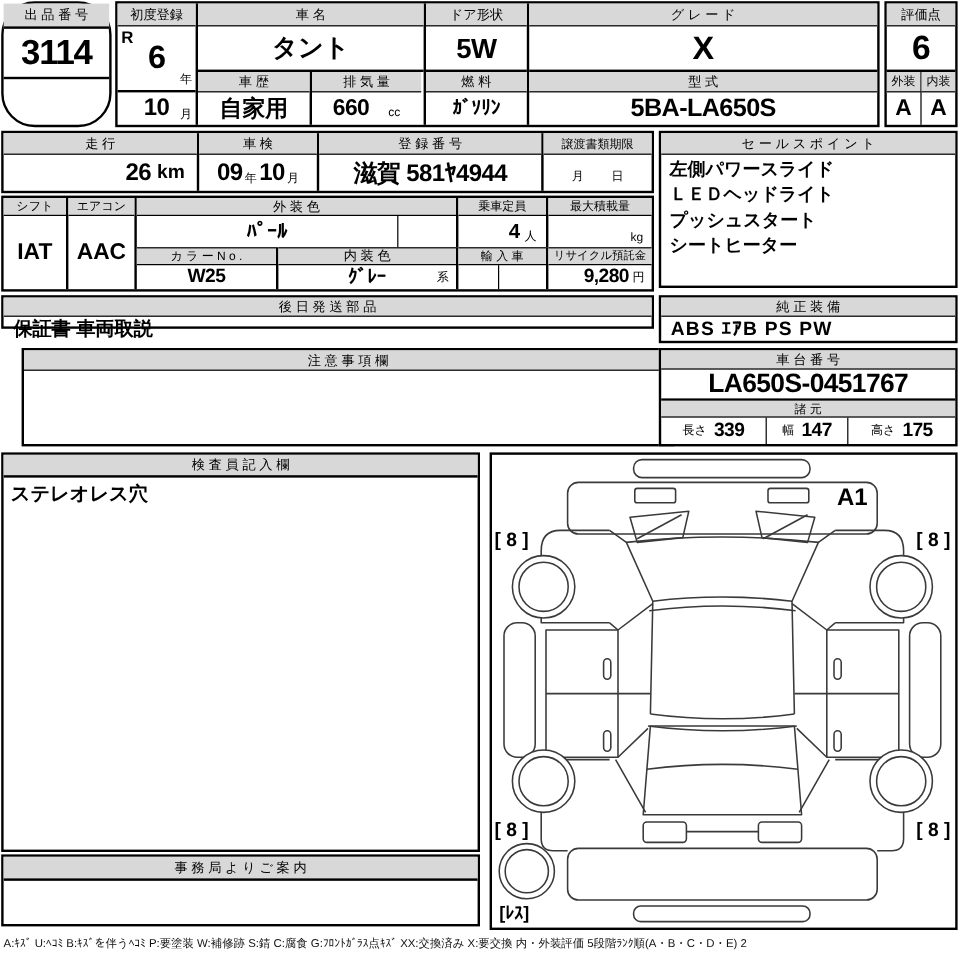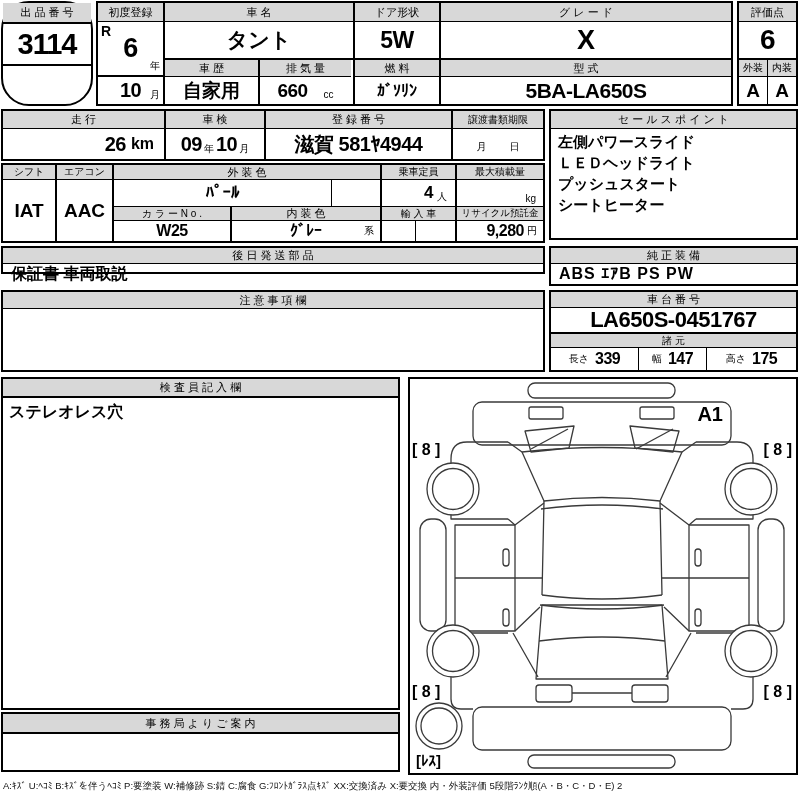--- a/index.html
+++ b/index.html
@@ -197,21 +197,21 @@
   <div class="box" style="left:1px;top:246px;width:544px;height:28px;">
     <div class="hdr" style="height:16px;">後 日 発 送 部 品</div>
     <div class="cell b" style="height:20px;justify-content:flex-start;padding-left:8px;font-size:16px;">保証書 車両取説</div>
   </div>
 
   <div class="box" style="left:549px;top:246px;width:249px;height:40px;">
     <div class="hdr" style="height:16px;">純 正 装 備</div>
     <div class="cell num" style="height:20px;justify-content:flex-start;padding-left:8px;font-size:16px;letter-spacing:1px;">ABS ｴｱB PS PW</div>
   </div>
 
-  <div class="box" style="left:1px;top:290px;width:544px;height:82px;">
+  <div class="box" style="left:18px;top:290px;width:544px;height:82px;">
     <div class="hdr" style="height:17px;">注 意 事 項 欄</div>
     <div class="cell" style="height:61px;"></div>
   </div>
 
   <div class="box" style="left:549px;top:290px;width:249px;height:82px;">
     <div class="hdr" style="height:16px;">車 台 番 号</div>
     <div class="cell num bb2" style="height:26px;font-size:22px;">LA650S-0451767</div>
     <div class="hdr" style="height:14px;font-size:10px;">諸 元</div>
     <div class="row" style="height:22px;">
       <div class="cell br1" style="width:88px;gap:6px;">

